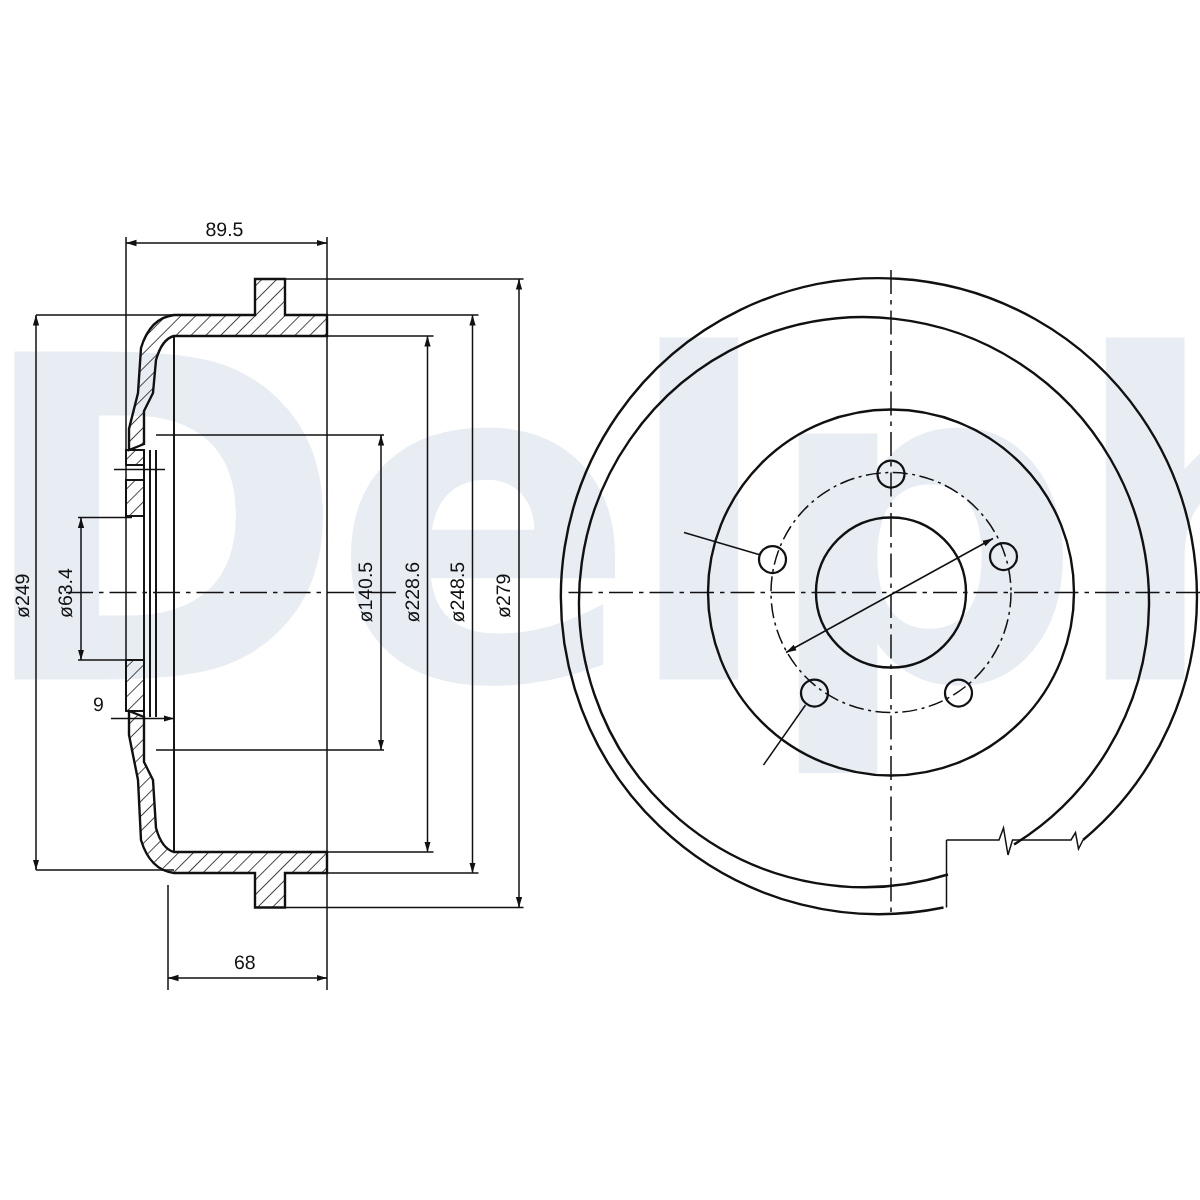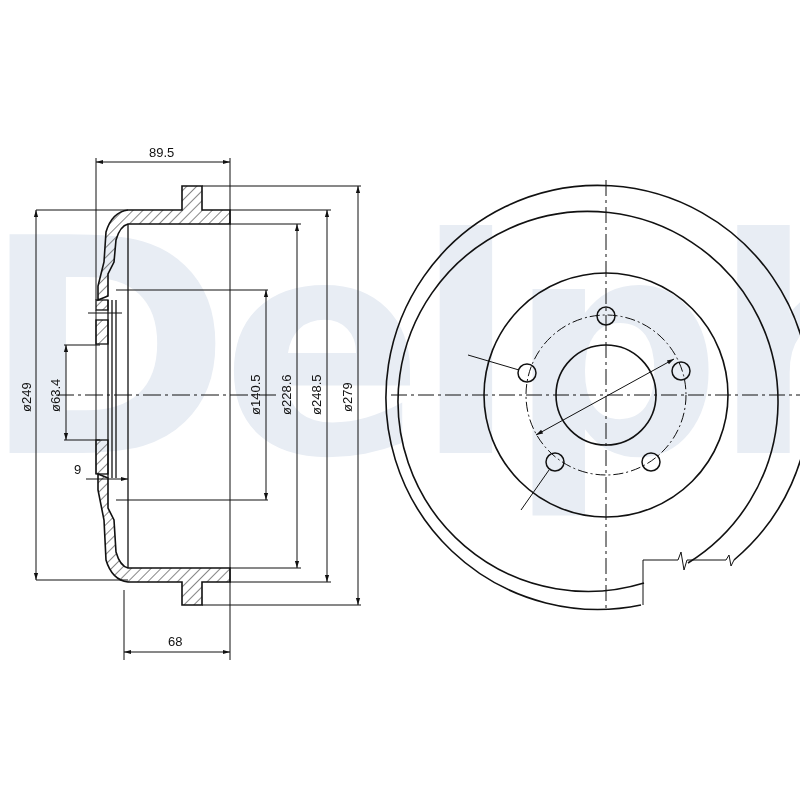--- a/index.html
+++ b/index.html
@@ -1,17 +1,17 @@
 <!DOCTYPE html>
 <html><head>
 <meta charset="utf-8">
 <style>
   html, body { margin:0; padding:0; background:#ffffff; }
   body { width:800px; height:800px; overflow:hidden; position:relative; font-family:"Liberation Sans", sans-serif; }
-  #canvas { position:absolute; left:16px; top:0; width:640px; height:800px; }
+  #canvas { position:absolute; left:4px; top:0; width:640px; height:800px; }
   .wm { position:absolute; font-family:"DejaVu Sans", sans-serif; font-weight:bold; color:#e8edf4; font-size:300px; letter-spacing:-10px; left:-18px; top:200px; line-height:1; z-index:0; user-select:none; }
   svg { position:absolute; left:0; top:0; z-index:1; }
   .dim { font-family:"Liberation Sans", sans-serif; font-size:13px; fill:#111; }
 </style>
 </head>
 <body>
 
 <div class="wm">Delphi</div>
 
 <div id="canvas">

